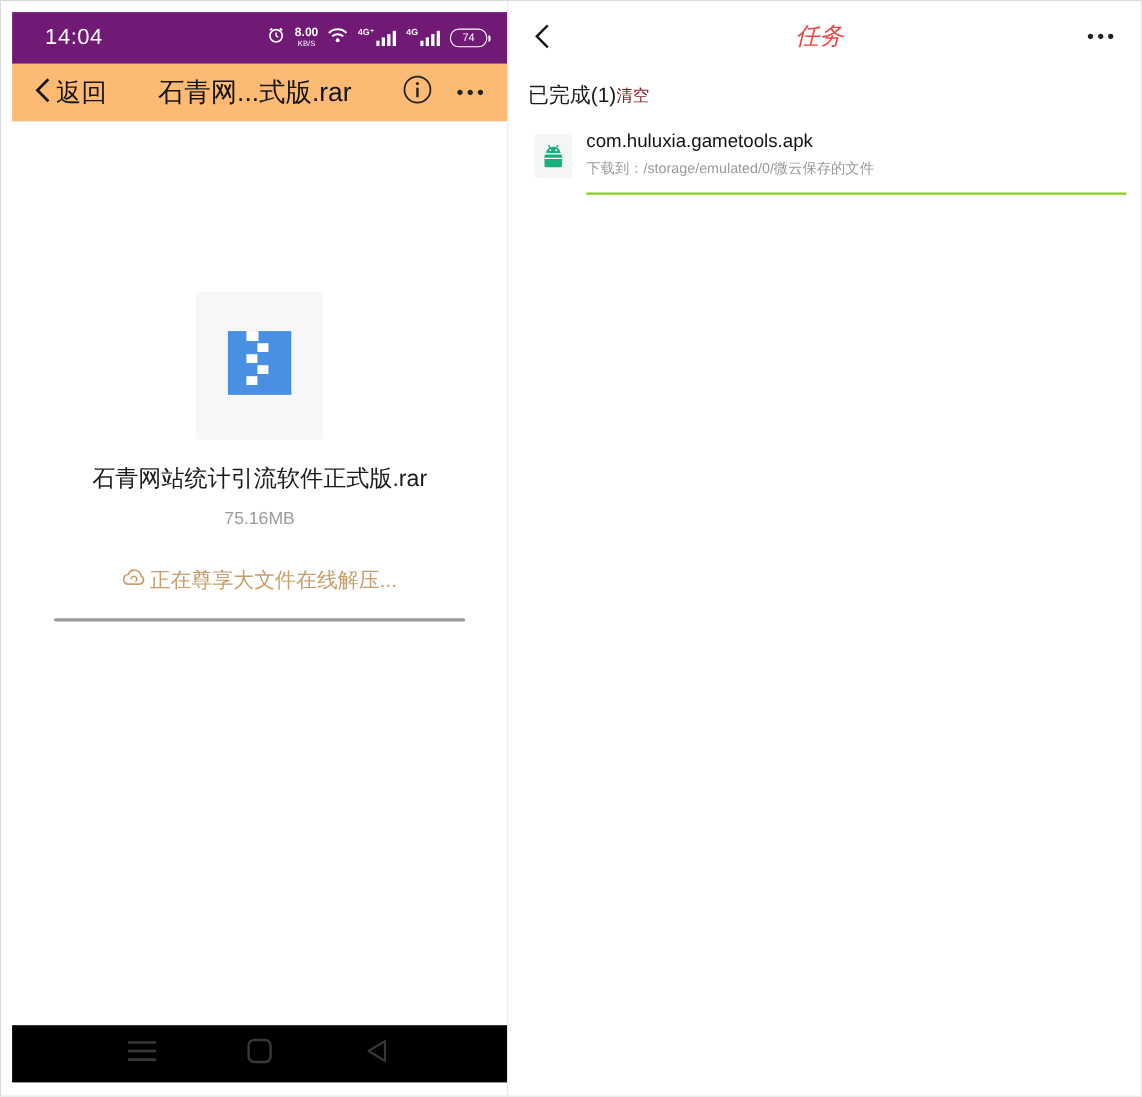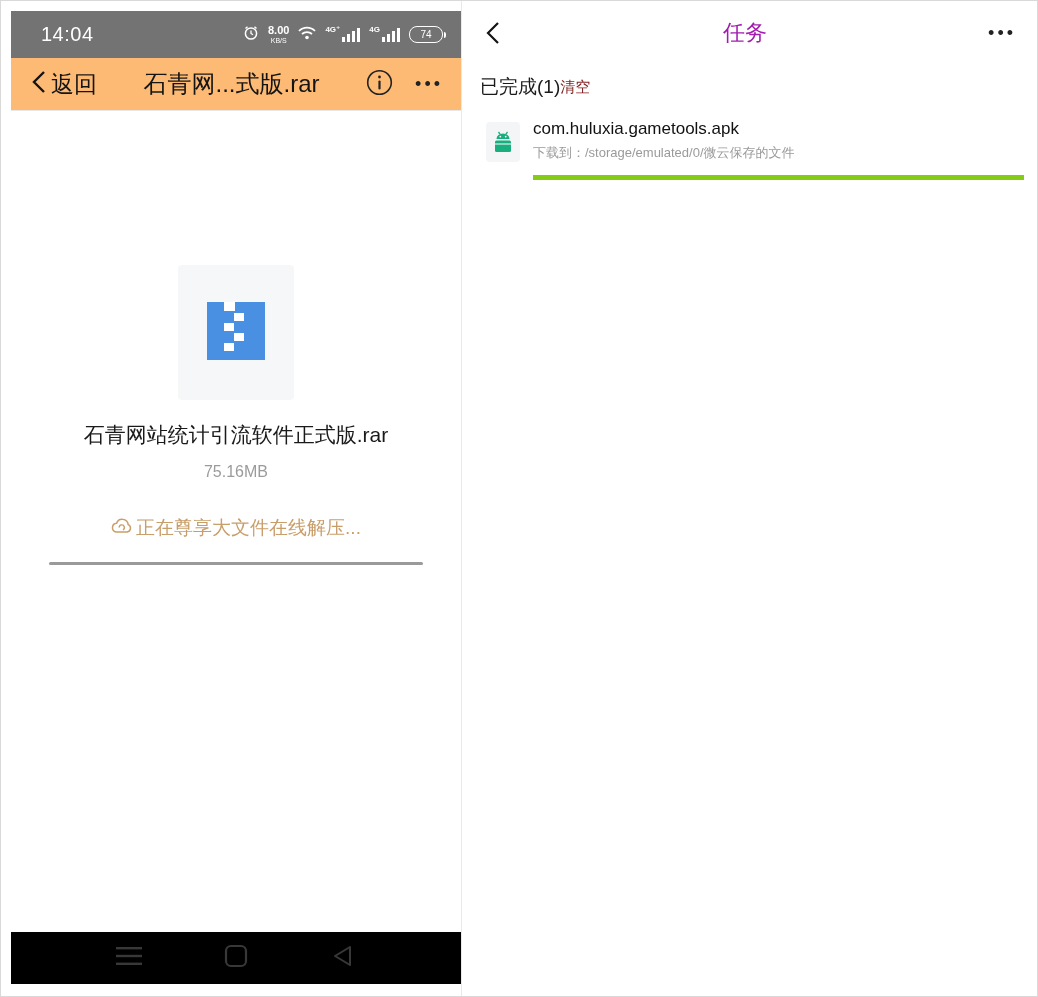--- a/index.html
+++ b/index.html
@@ -9,21 +9,21 @@
     position:relative; width:1038px; height:997px; background:#ffffff;
     border:1px solid #d9d9d9; overflow:hidden;
   }
 
   
   .phone {
     position:absolute; left:10px; top:10px; width:450px; height:973px;
     background:#ffffff; display:flex; flex-direction:column;
   }
   .status-bar {
-    height:47px; background:#737373; color:#fff; display:flex;
+    height:47px; background:#701a75; color:#fff; display:flex;
     align-items:center; justify-content:space-between; padding:0 18px 0 30px;
     flex:0 0 auto;
   }
   .status-time { font-size:20px; letter-spacing:.5px; }
   .status-right { display:flex; align-items:center; gap:9px; }
   .speed { display:flex; flex-direction:column; align-items:center; line-height:1; }
   .speed .v { font-size:11px; font-weight:bold; }
   .speed .u { font-size:7px; margin-top:1px; }
   .sig { display:flex; align-items:flex-end; gap:1px; position:relative; }
   .sig .g { font-size:8px; font-weight:bold; margin-right:1px; align-self:flex-start; margin-top:-2px;}
@@ -89,36 +89,36 @@
 
   
   .right-panel {
     position:absolute; left:460px; top:0; width:577px; height:996px;
     background:#fff; border-left:1px solid #e9e9e9;
   }
   .rp-header {
     height:64px; display:flex; align-items:center; padding:0 22px;
   }
   .rp-back { cursor:pointer; display:flex; align-items:center; }
-  .rp-title { flex:1; text-align:center; font-size:22px; color:#a21caf; }
+  .rp-title { flex:1; text-align:center; font-size:22px; color:#ef4444;font-style:italic; }
   .rp-section {
     height:44px; display:flex; align-items:center; justify-content:flex-start;
     padding:0 21px 0 18px;
   }
   .rp-completed { font-size:19px; color:#1a1a1a; }
   .rp-clear { font-size:15px; color:#7f1d1d; cursor:pointer; }
   .task-item {
     display:flex; align-items:flex-start; padding:10px 14px 0 24px; position:relative;
   }
   .apk-icon-box {
     width:34px; height:40px; background:#f3f5f6; border-radius:4px;
     display:flex; align-items:center; justify-content:center; margin-top:3px;
     flex:0 0 auto;
   }
-  .task-text { margin-left:13px; flex:1; padding-bottom:13px; border-bottom:5px solid #84cc16; }
+  .task-text { margin-left:13px; flex:1; padding-bottom:13px; border-bottom:2px solid #84cc16; }
   .task-name { font-size:17px; color:#111; }
   .task-path { font-size:13px; color:#9a9a9a; margin-top:5px; }
 </style>
 </head>
 <body>
 
 <div class="screen">
 
   <div class="phone">
 

